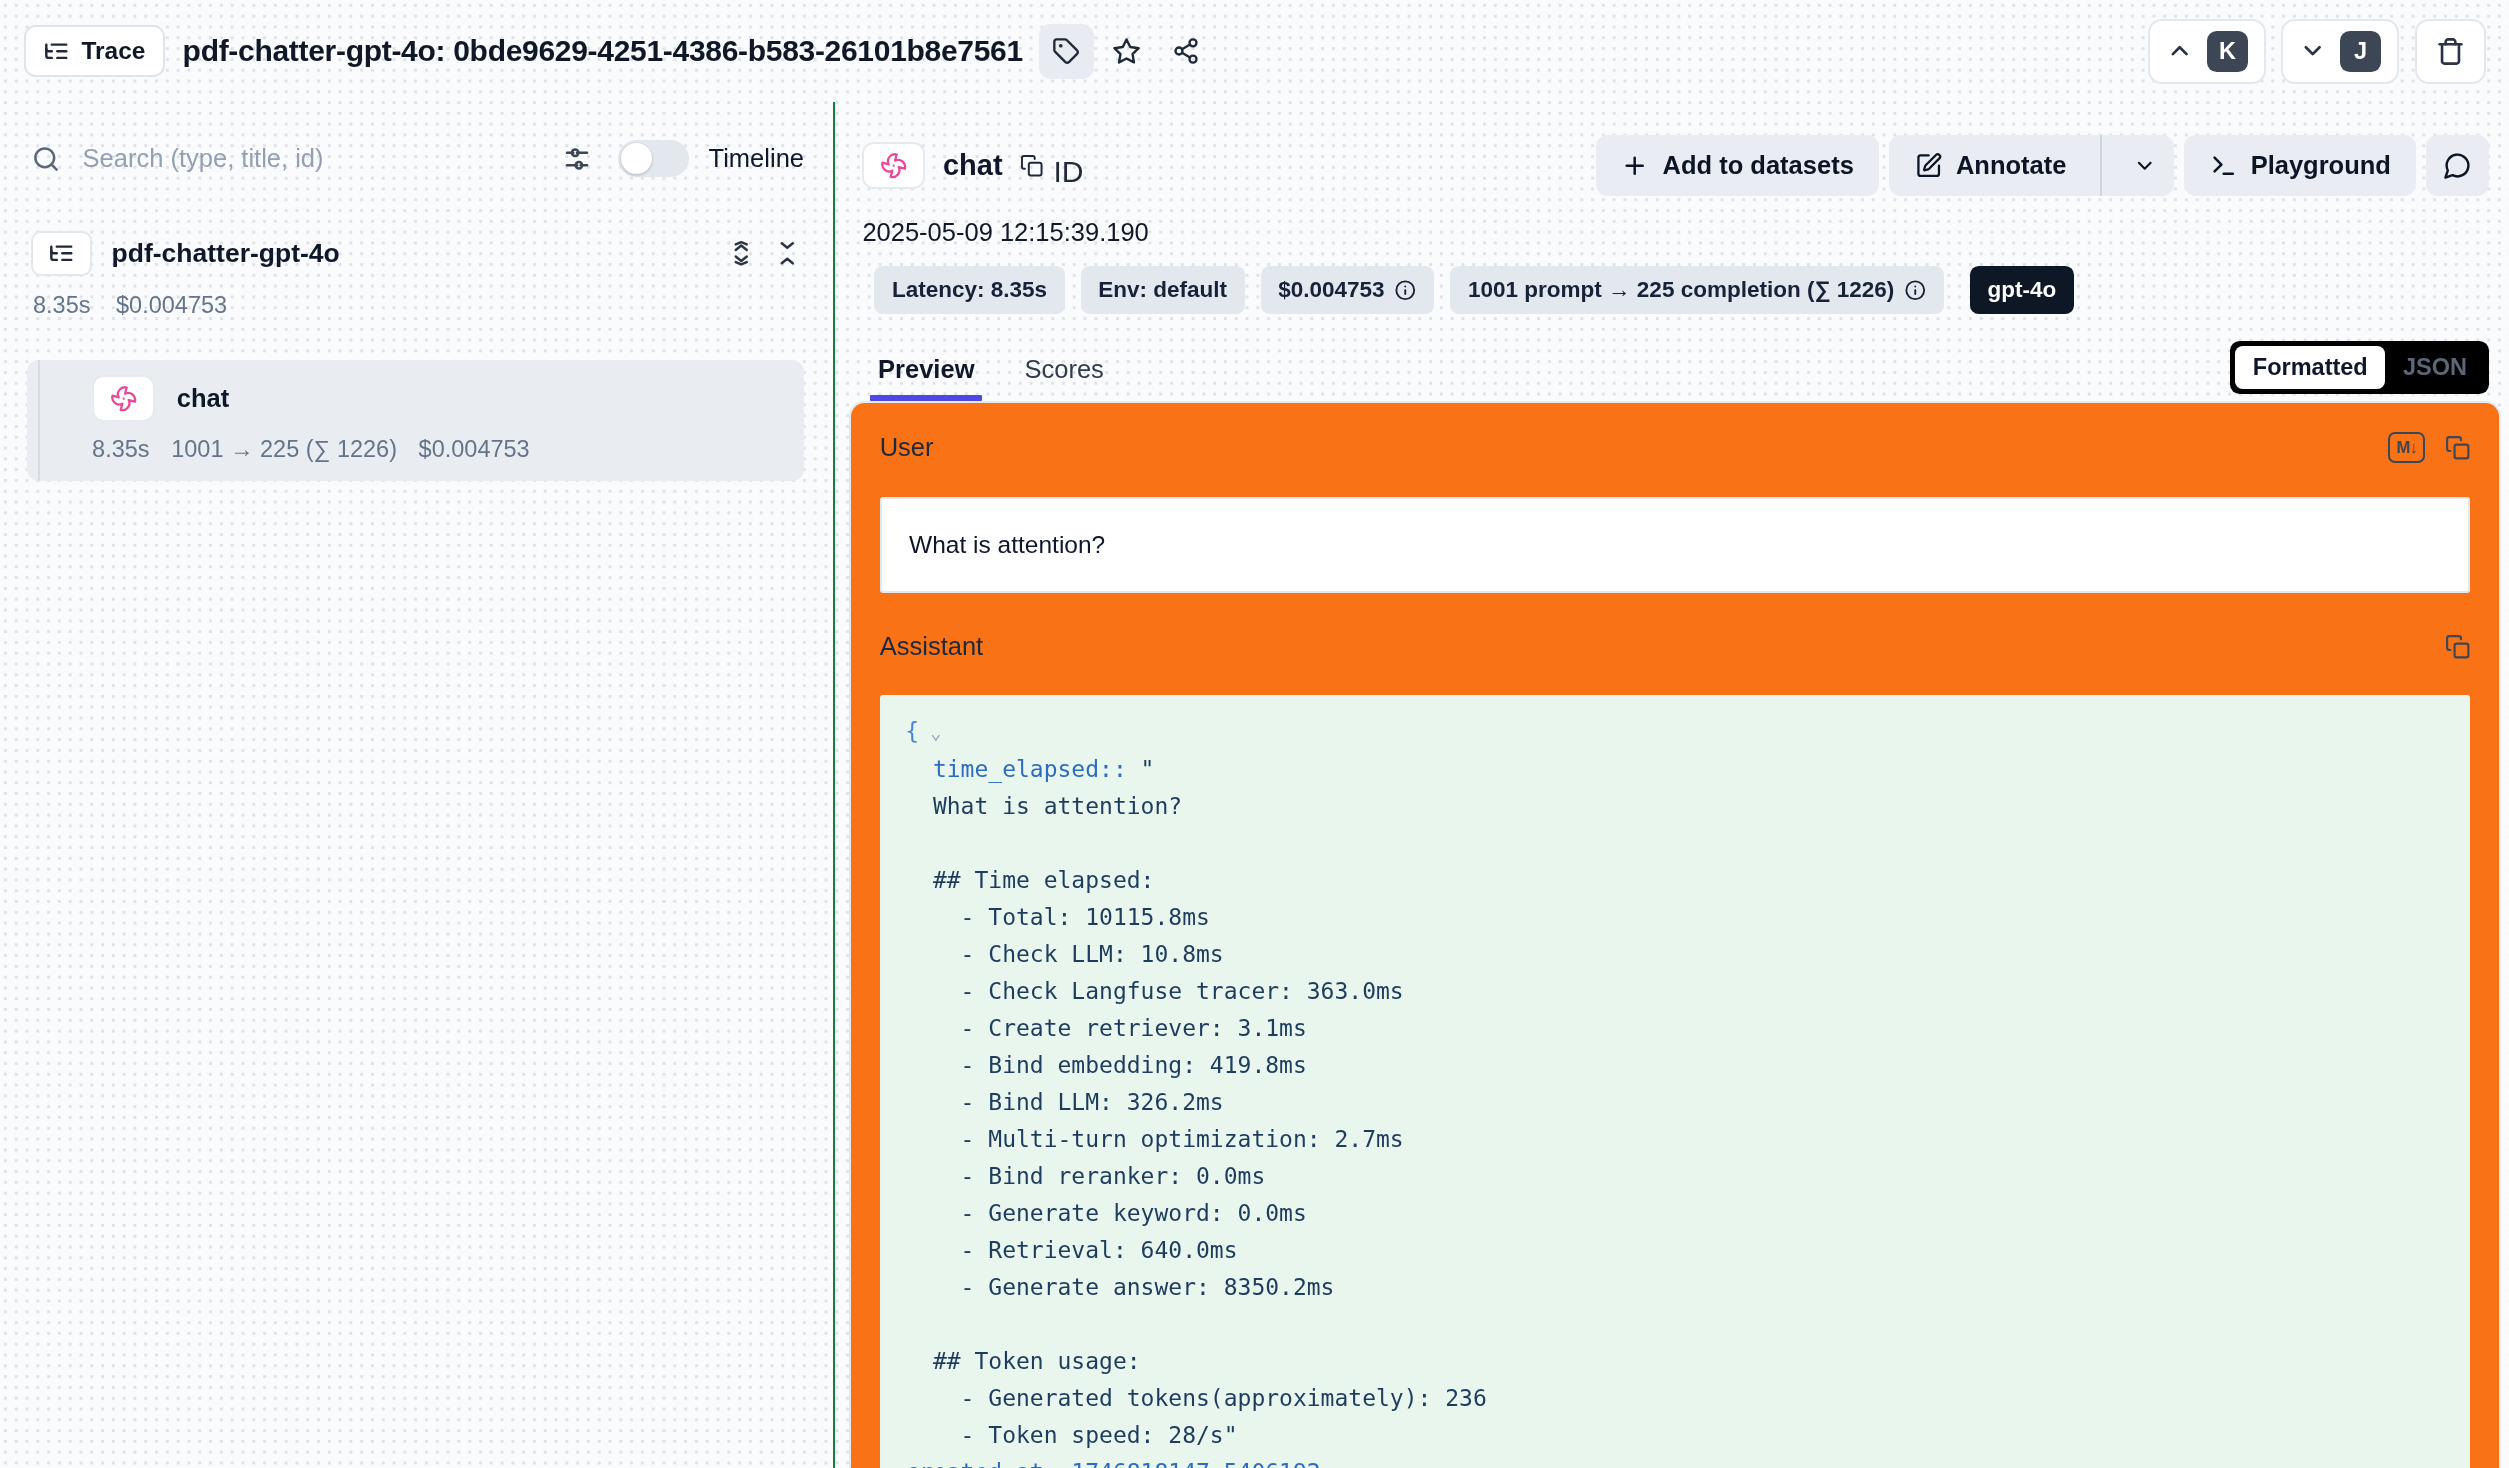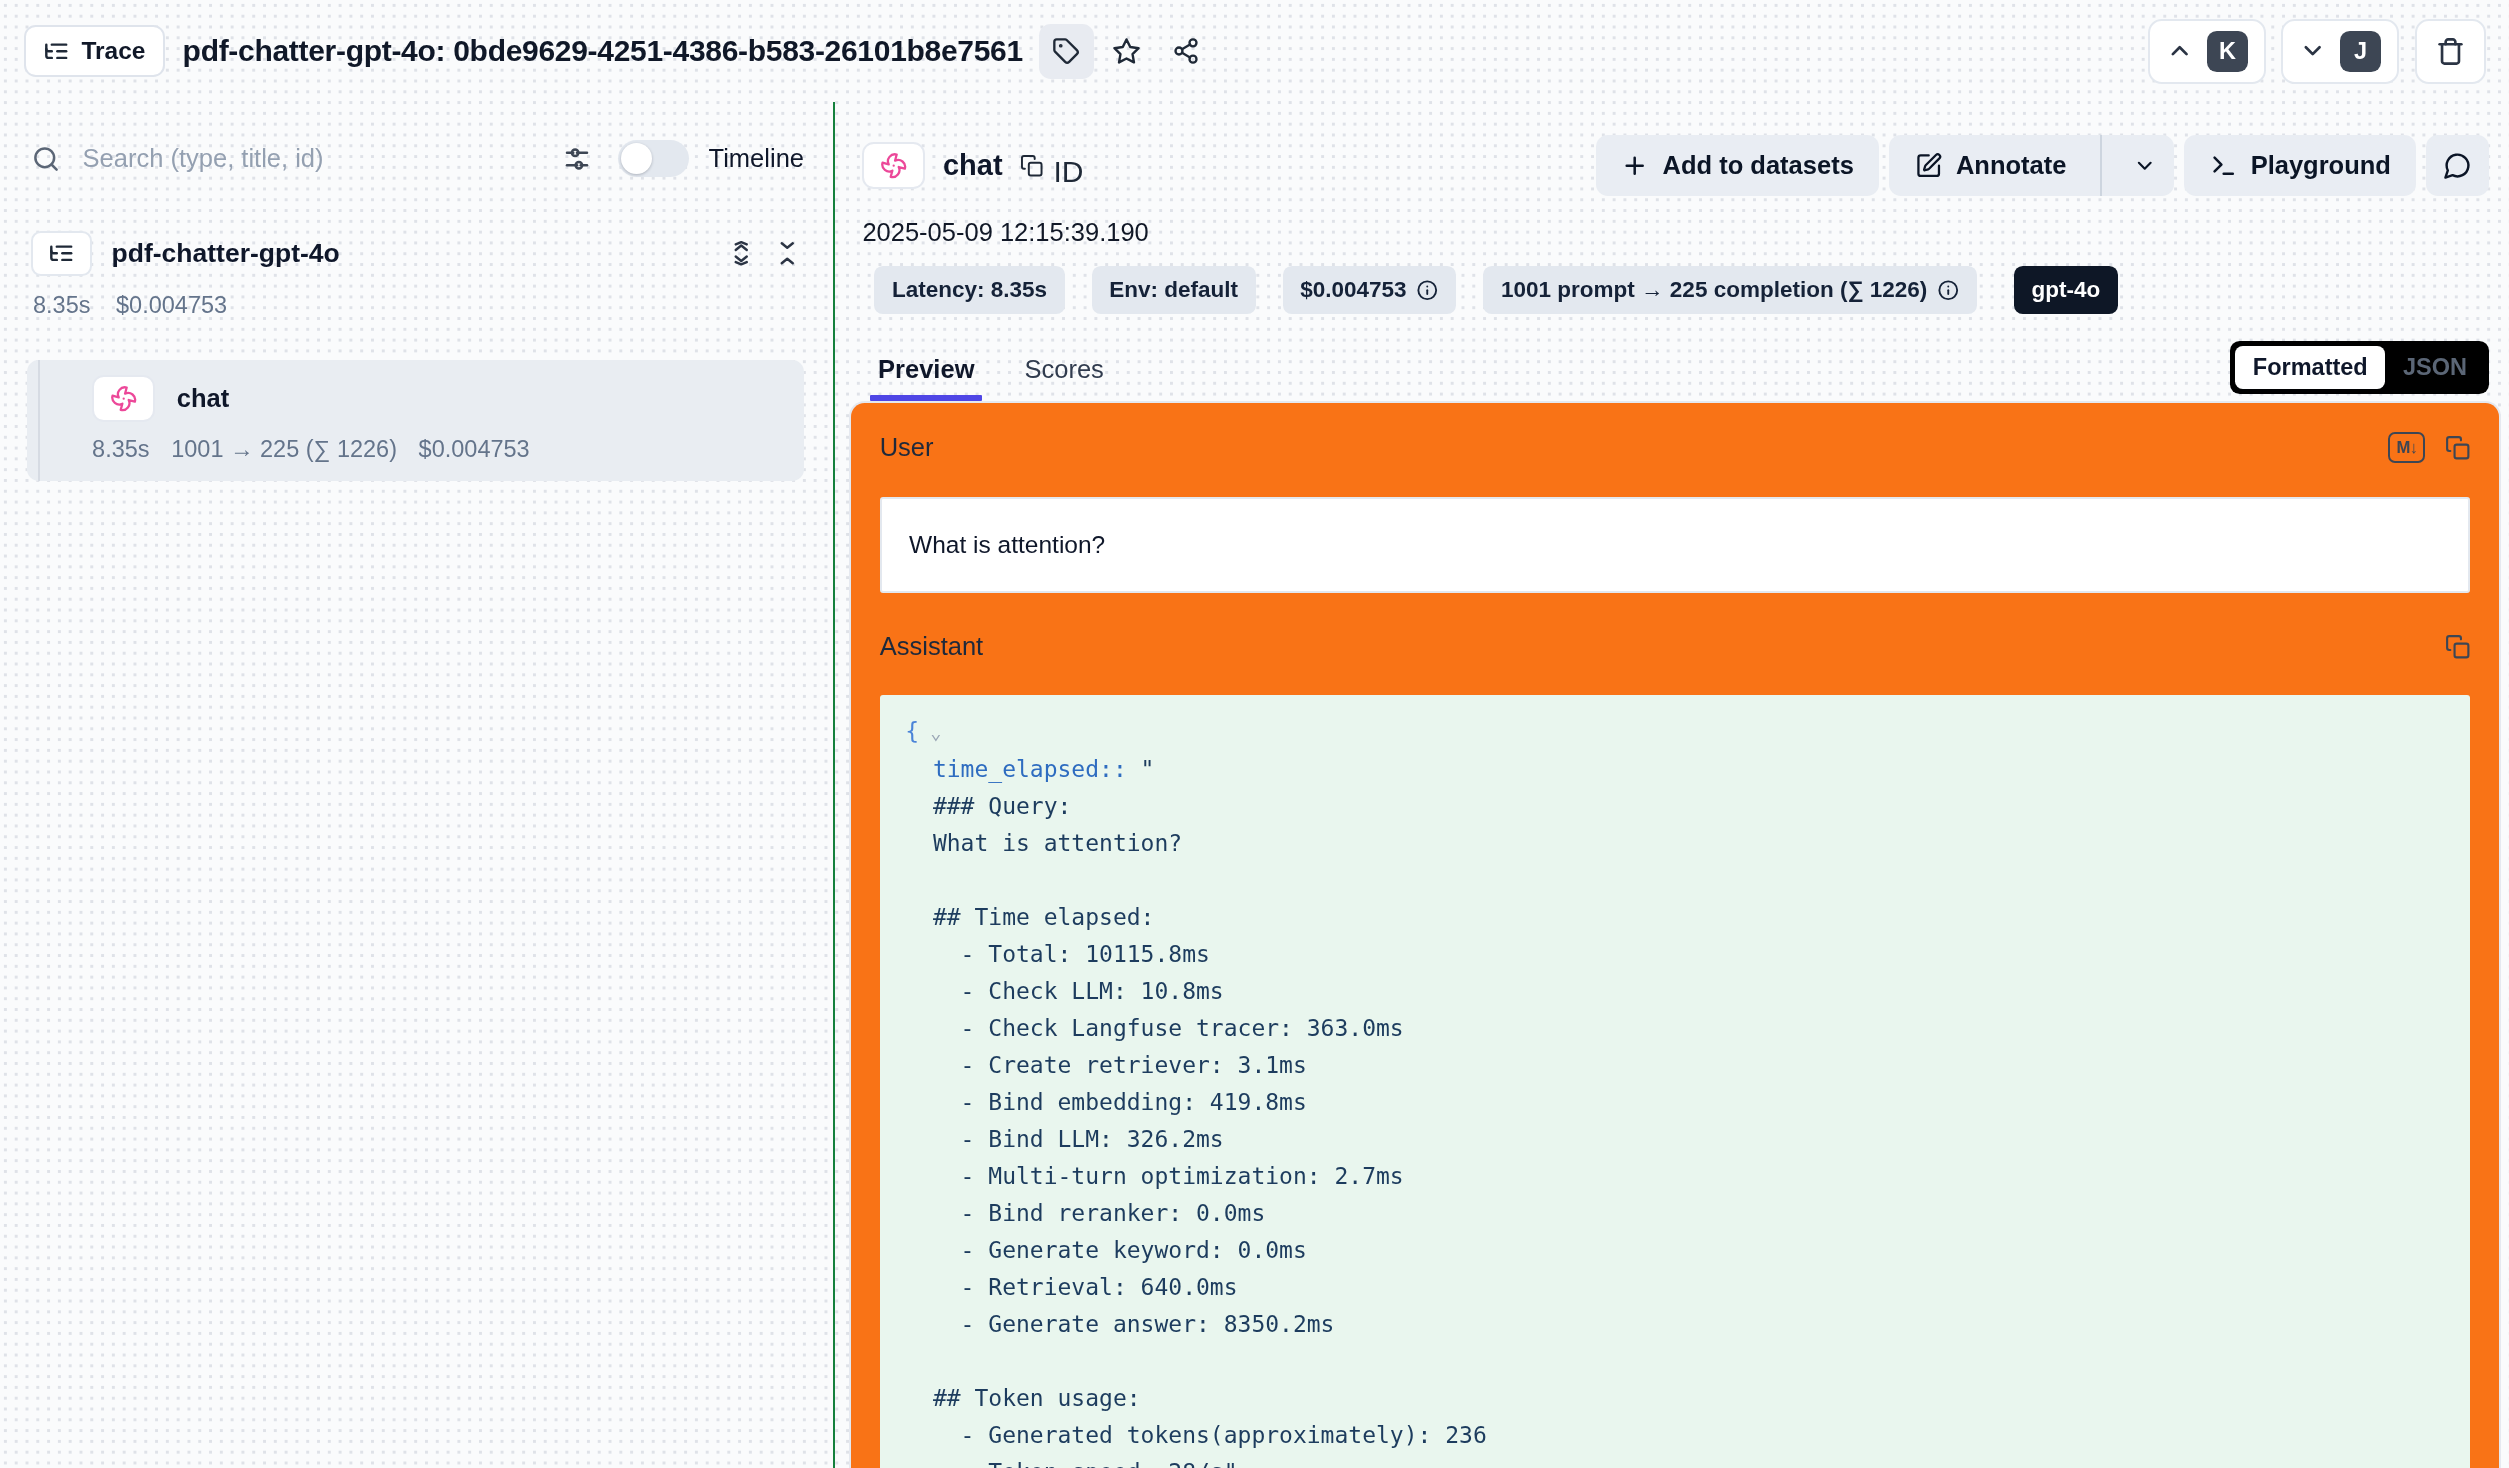--- a/index.html
+++ b/index.html
@@ -68,21 +68,21 @@
   .btn { height:61px; background:#e9edf3; border-radius:11.8px; display:flex; align-items:center; gap:13.7px;
     padding:0 25.5px; font-size:25.5px; font-weight:600; color:#0b1526; white-space:nowrap; }
   .btn-split { padding:0; overflow:hidden; }
   .split-main { display:flex; align-items:center; gap:13.7px; padding:0 19.6px 0 25.5px; height:100%; }
   .split-divider { width:2px; background:#cdd5df; height:100%; }
   .split-chev { display:flex; align-items:center; justify-content:center; padding:0 17.6px; height:100%; }
   .icon-only-btn { width:63px; padding:0; justify-content:center; }
 
   .timestamp { margin-top:21.6px; font-size:25.5px; color:#111827; }
 
-  .badges { margin-top:19.6px; display:flex; align-items:center; gap:27px;padding-left:12px; }
+  .badges { margin-top:19.6px; display:flex; align-items:center; gap:16px;padding-left:12px; }
   .badge { background:#e3e8ef; border-radius:8.8px; padding:10.8px 17.6px; font-size:22.5px; font-weight:600; color:#152238;
     display:flex; align-items:center; gap:9.8px; white-space:nowrap; }
   .info-icon { display:none; }
   .info-icon.show { display:flex; }
   .badge-model { background:#0e1726; color:#ffffff; margin-left:9.8px; }
 
   .tabs-row { margin-top:27.4px; display:flex; align-items:flex-end; }
   .tabs { display:flex; gap:46px; padding-left:13.7px; }
   .tab { font-size:25.5px; font-weight:500; color:#303b4e; padding:0 2px 17.6px 2px; position:relative; cursor:pointer; }
   .tab.active { color:#0f172a; font-weight:600; }
@@ -379,21 +379,20 @@
           <svg width="25.5" height="25.5" viewBox="0 0 24 24" fill="none" stroke="#3d4654" stroke-width="2" stroke-linecap="round" stroke-linejoin="round">
               <rect x="9" y="9" width="13" height="13" rx="2"></rect>
               <path d="M5 15H4a2 2 0 0 1-2-2V4a2 2 0 0 1 2-2h9a2 2 0 0 1 2 2v1"></path>
             </svg>
         </div>
       </div>
       <div class="io-box mint">
         <div>
             <div class="code-line"><span class="sg-punct">{</span><span class="sg-chev"> ⌄</span></div>
             <div class="code-line"><span class="sg-key">  time_elapsed::</span><span class="sg-str"> "</span></div>
-            <div class="code-line"><span class="sg-str">  ### Query:</span></div>
             <div class="code-line"><span class="sg-str">  What is attention?</span></div>
             <div class="code-line"> </div>
             <div class="code-line"><span class="sg-str">  ## Time elapsed:</span></div>
             <div class="code-line"><span class="sg-str">    - Total: 10115.8ms</span></div>
             <div class="code-line"><span class="sg-str">    - Check LLM: 10.8ms</span></div>
             <div class="code-line"><span class="sg-str">    - Check Langfuse tracer: 363.0ms</span></div>
             <div class="code-line"><span class="sg-str">    - Create retriever: 3.1ms</span></div>
             <div class="code-line"><span class="sg-str">    - Bind embedding: 419.8ms</span></div>
             <div class="code-line"><span class="sg-str">    - Bind LLM: 326.2ms</span></div>
             <div class="code-line"><span class="sg-str">    - Multi-turn optimization: 2.7ms</span></div>

